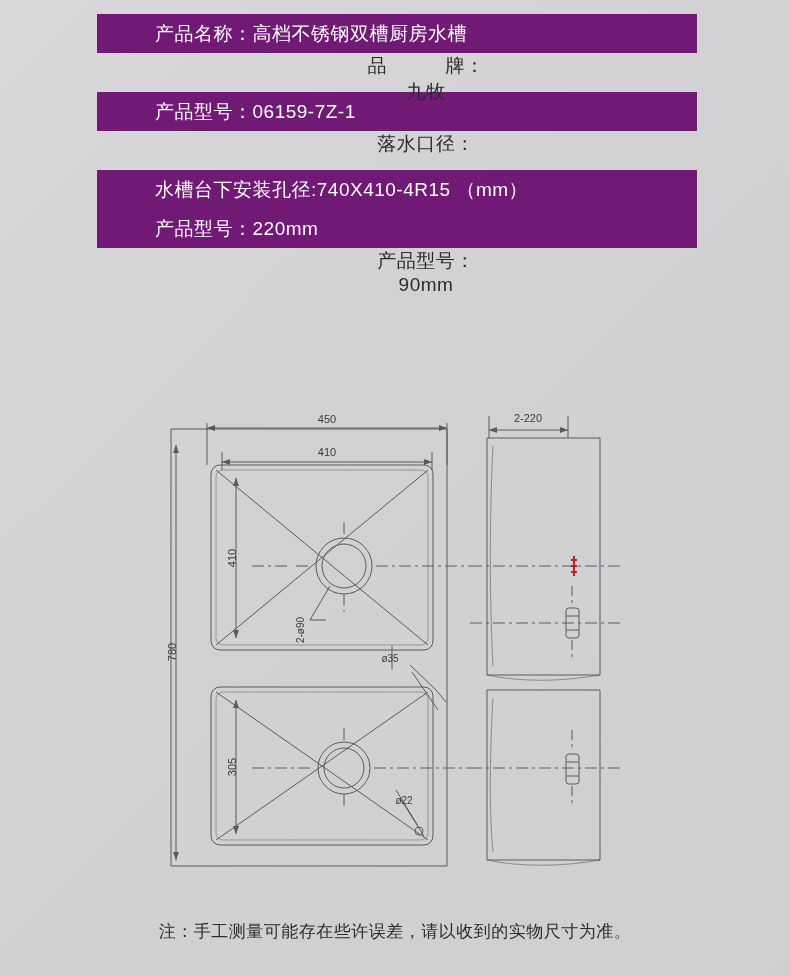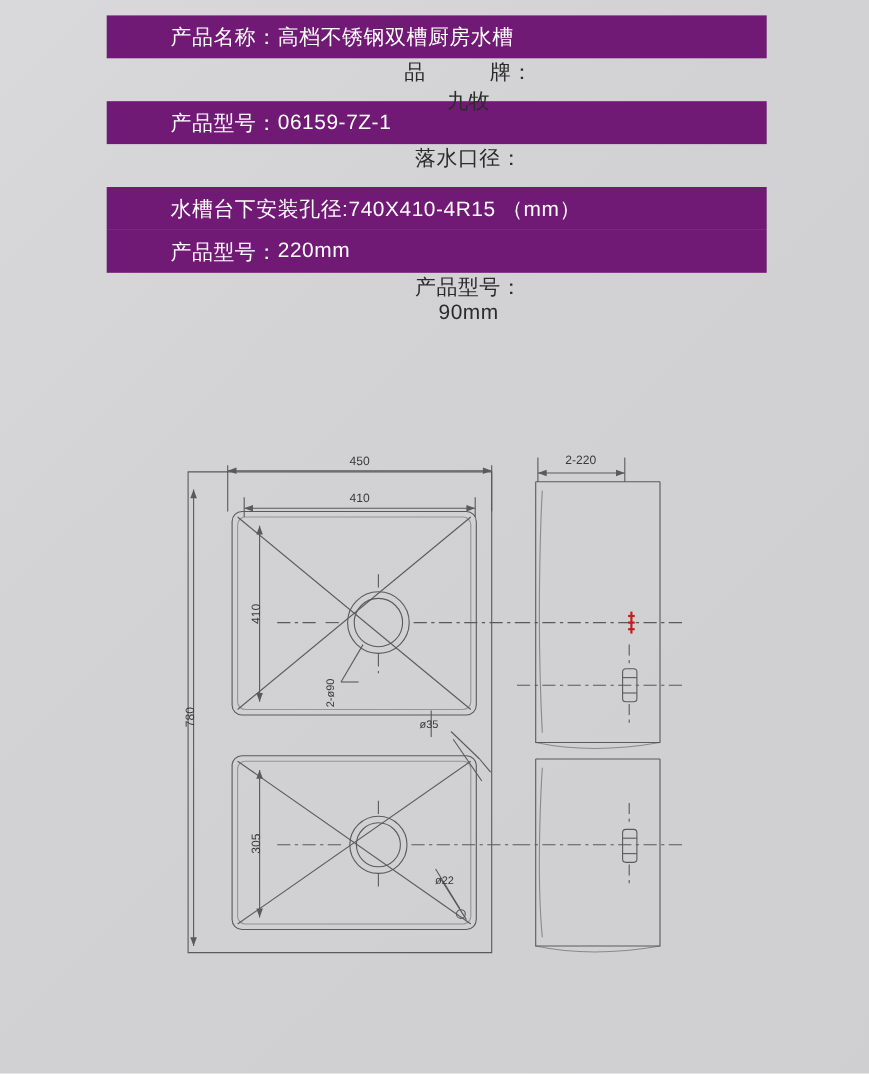--- a/index.html
+++ b/index.html
@@ -225,14 +225,15 @@
       <text x="176" y="262" font-family="Liberation Sans, sans-serif" font-size="11" fill="#3a3a3a" text-anchor="middle" transform="rotate(-90 176 262)">780</text>
       <text x="236" y="168" font-family="Liberation Sans, sans-serif" font-size="11" fill="#3a3a3a" text-anchor="middle" transform="rotate(-90 236 168)">410</text>
       <text x="236" y="377" font-family="Liberation Sans, sans-serif" font-size="11" fill="#3a3a3a" text-anchor="middle" transform="rotate(-90 236 377)">305</text>
 
       <text x="304" y="240" font-family="Liberation Sans, sans-serif" font-size="10" fill="#3a3a3a" text-anchor="middle" transform="rotate(-90 304 240)">2-ø90</text>
       <text x="390" y="272" font-family="Liberation Sans, sans-serif" font-size="10" fill="#3a3a3a" text-anchor="middle">ø35</text>
       <text x="404" y="414" font-family="Liberation Sans, sans-serif" font-size="10" fill="#3a3a3a" text-anchor="middle">ø22</text>
     </svg>
   </div>
 
+  <div class="footnote">注：手工测量可能存在些许误差，请以收到的实物尺寸为准。</div>
 
 </div>
 
 </body></html>

